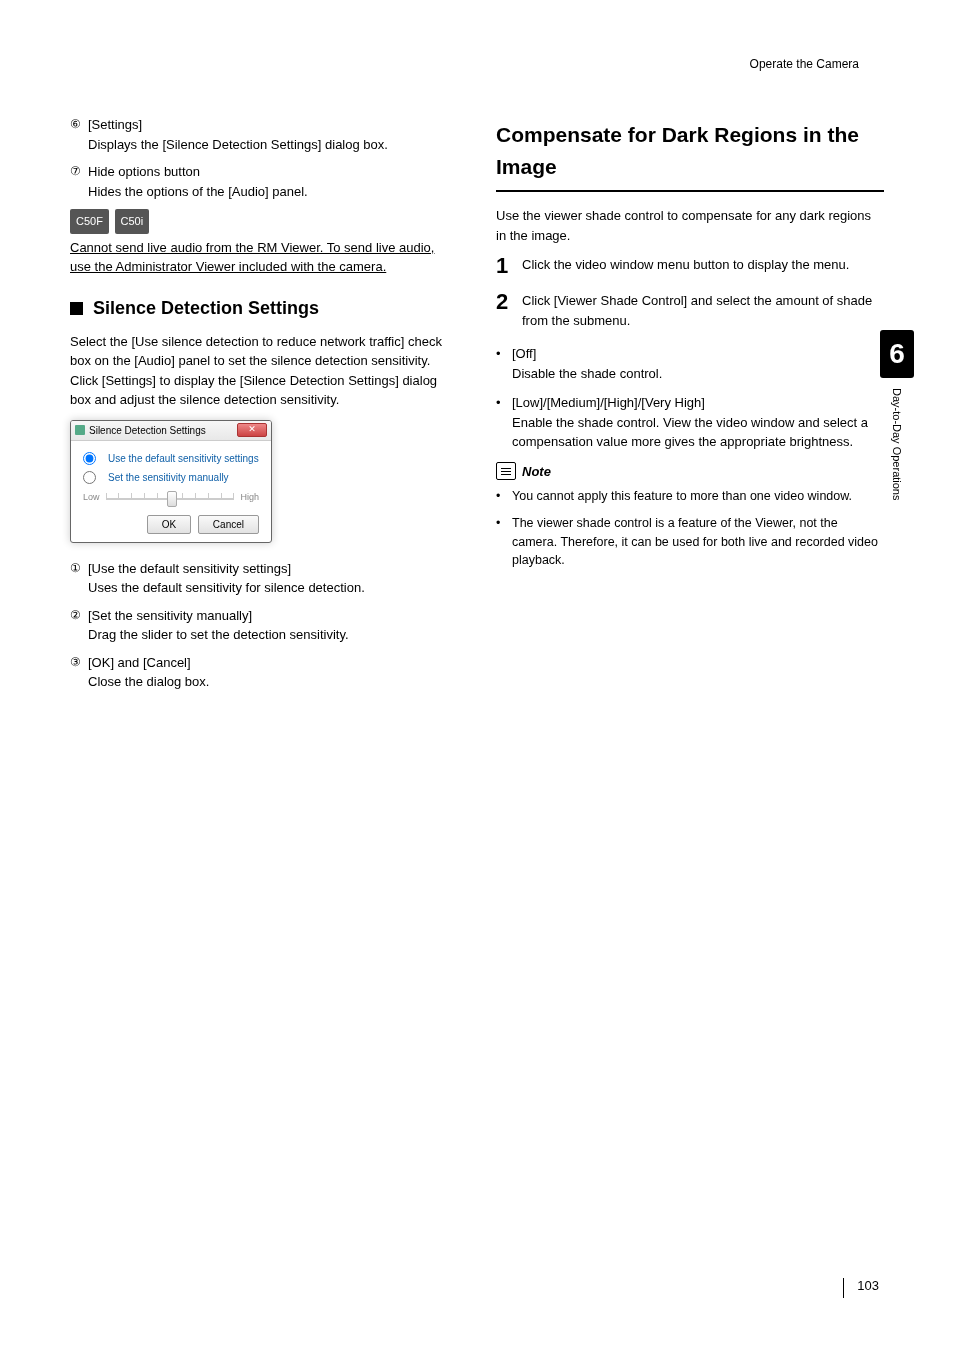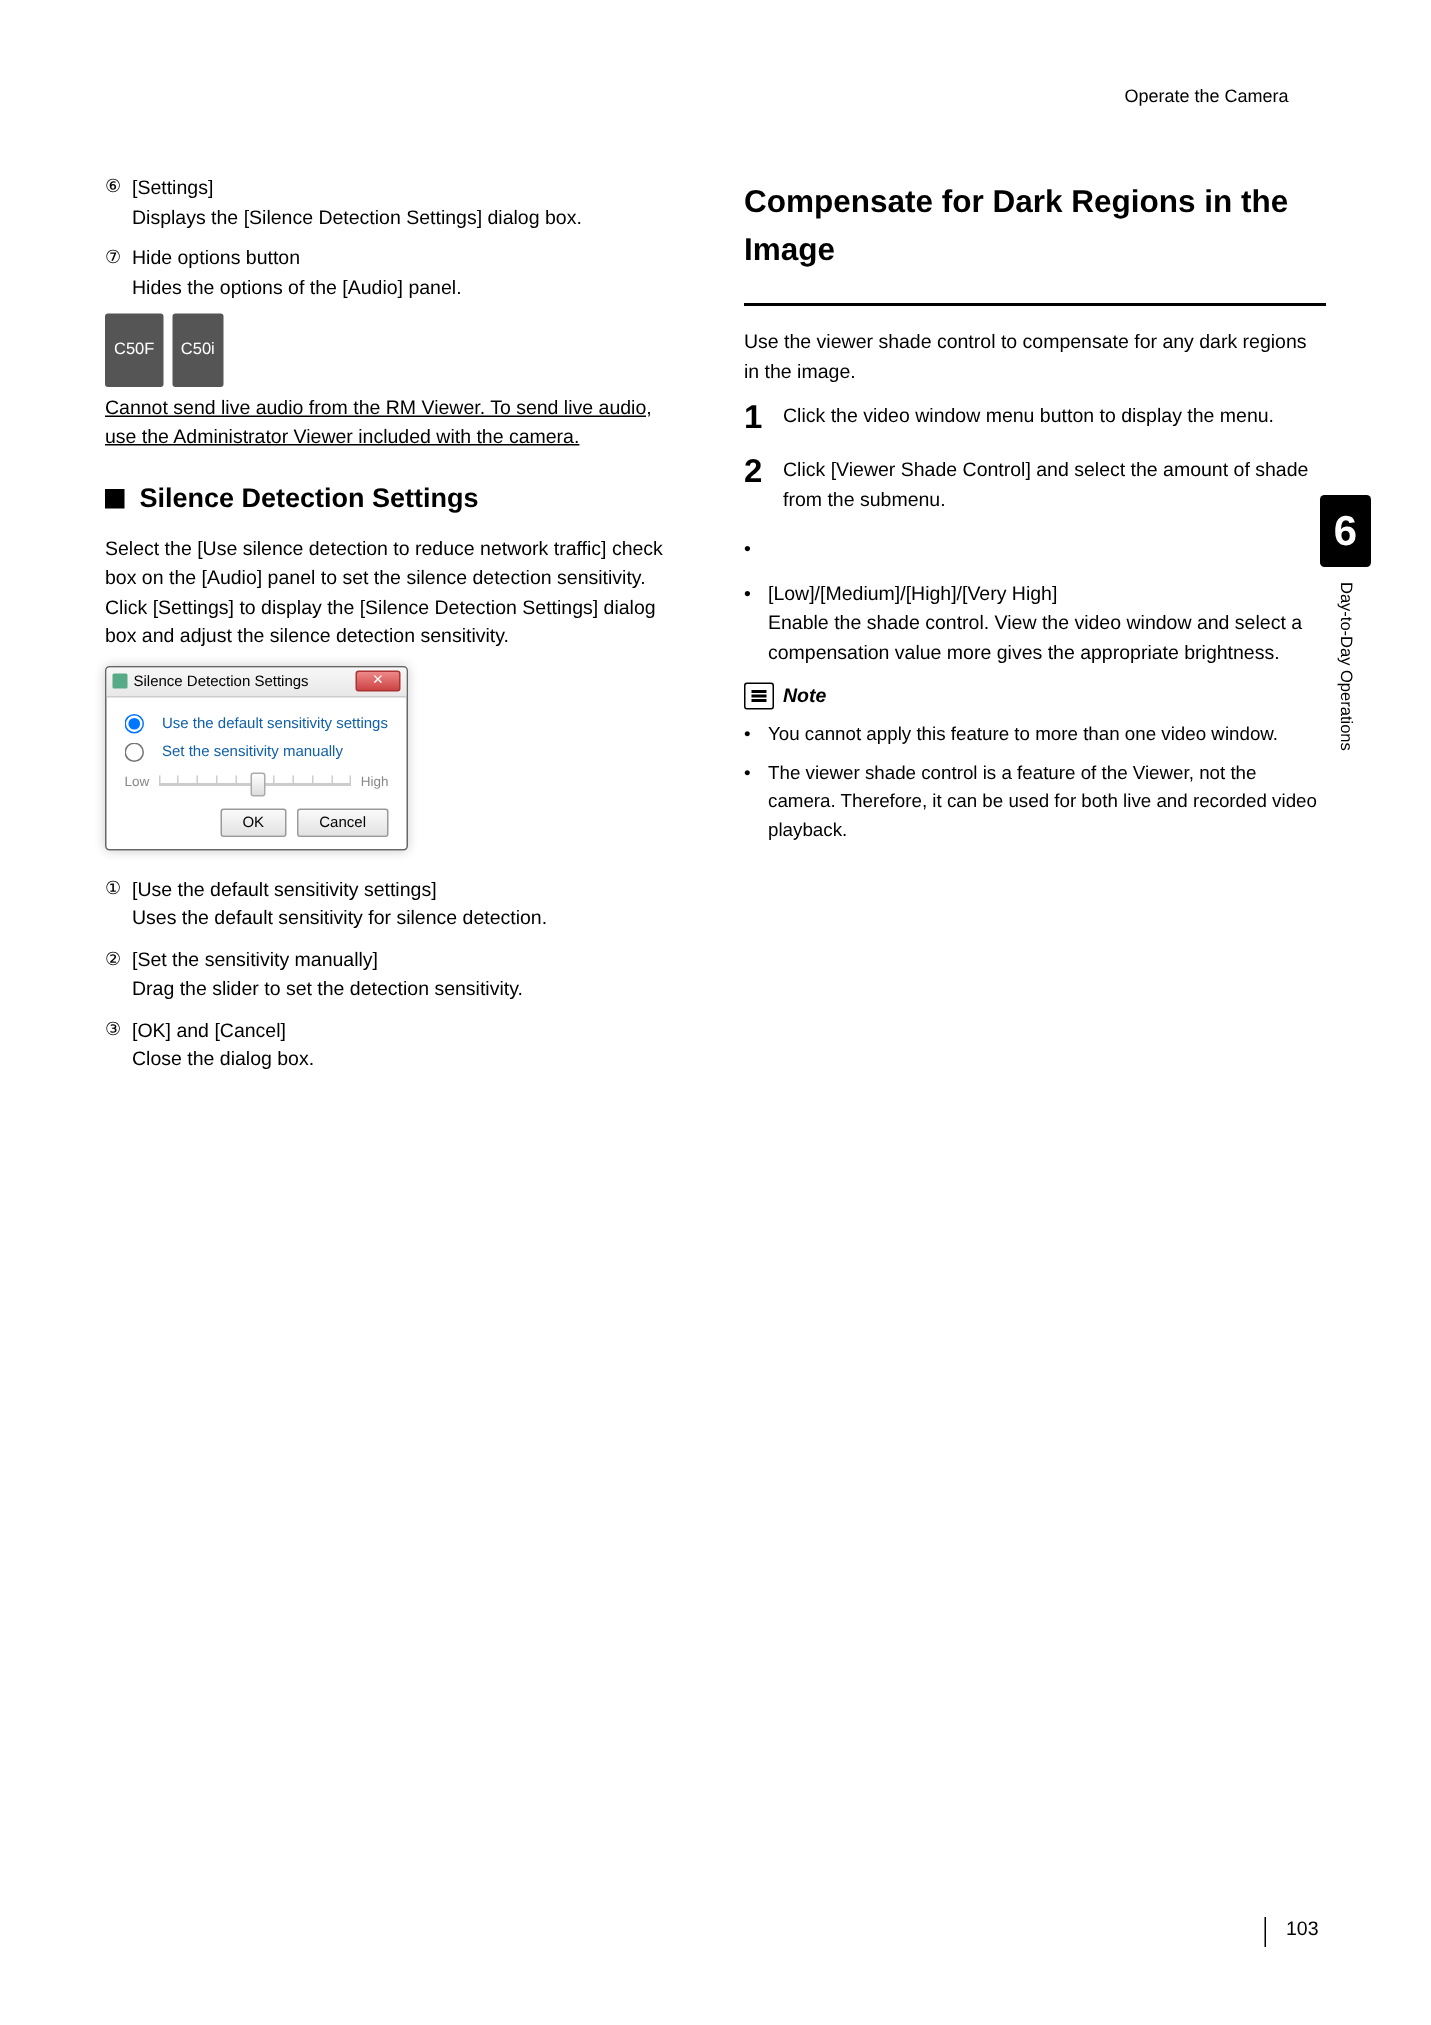--- a/index.html
+++ b/index.html
@@ -46,21 +46,21 @@
   .item-title { }
   .item-desc { }
   .model-badges {
     margin: 8px 0 4px 0;
   }
   .badge {
     display: inline-block;
     background: #555;
     color: #fff;
     font-size: 11px;
-    padding: 16px 6px;
+    padding: 4px 6px;
     border-radius: 2px;
     margin-right: 2px;
   }
   .note-after-badges {
     margin-bottom: 18px;
     text-decoration: underline;
   }
   .subheading-row {
     display: flex;
     align-items: center;
@@ -141,21 +141,21 @@
     border-radius:2px;
     margin-left:4px;
   }
 
   
   .h2 {
     font-family: "Arial Narrow", Arial, sans-serif;
     font-size: 21px;
     font-weight: bold;
     border-bottom: 2px solid #000;
-    padding-bottom: 20px;
+    padding-bottom: 8px;
     margin-bottom: 14px;
     margin-top: 4px;
   }
   .step {
     display:flex;
     gap:10px;
     margin-bottom: 14px;
   }
   .step-num {
     font-family: "Arial Narrow", Arial, sans-serif;
@@ -343,20 +343,24 @@
         <div class="step-num">1</div>
         <div>Click the video window menu button to display the menu.</div>
       </div>
       <div class="step">
         <div class="step-num">2</div>
         <div>Click [Viewer Shade Control] and select the amount of shade from the submenu.</div>
       </div>
 
       <div class="bullet-row">
         <div class="bullet-dot">•</div>
+        <div>
+          <div>[Off]</div>
+          <div>Disable the shade control.</div>
+        </div>
       </div>
       <div class="bullet-row">
         <div class="bullet-dot">•</div>
         <div>
           <div>[Low]/[Medium]/[High]/[Very High]</div>
           <div>Enable the shade control. View the video window and select a compensation value more gives the appropriate brightness.</div>
         </div>
       </div>
 
       <div class="note-hdr">

